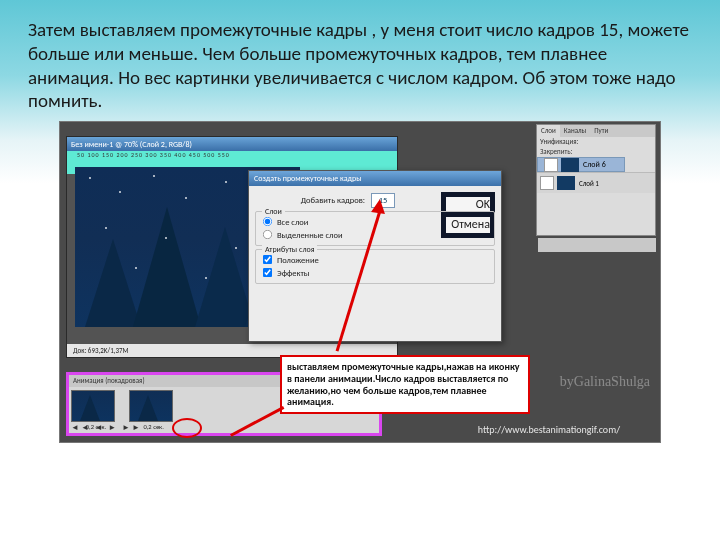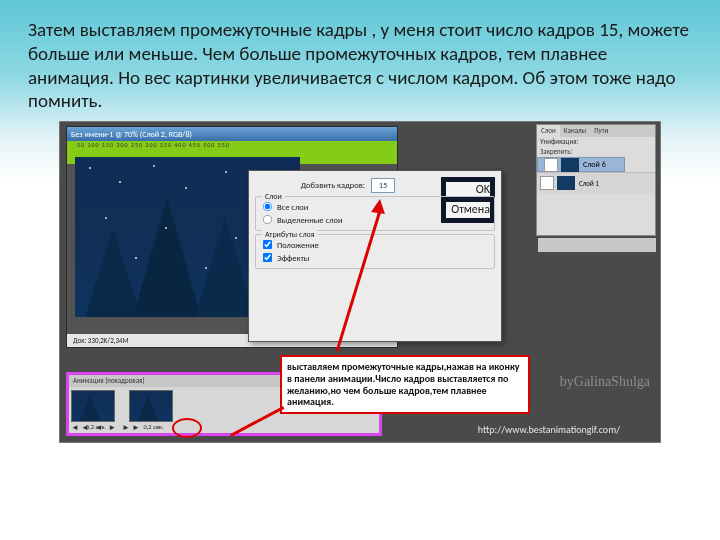--- a/index.html
+++ b/index.html
@@ -1,23 +1,23 @@
 <!DOCTYPE html>
 <html><head>
 <meta charset="utf-8">
 <style>
   html,body{margin:0;padding:0;width:720px;height:540px;font-family:"Calibri","Segoe UI",sans-serif;overflow:hidden}
   body{background:linear-gradient(180deg,#5fc7d6 0%,#8dd8e3 14%,#e6f4f7 26%,#fff 34%,#fff 100%)}
   .slide{padding:18px 28px 0 28px}
   .caption{font-size:19px;line-height:1.25;color:#1a1a1a;margin:0 0 8px 0;font-weight:400}
   .shot{position:relative;width:600px;height:320px;margin:0 auto;background:#4a4a4a;border:1px solid #777}
   
-  .ps-win{position:absolute;left:6px;top:4px;width:330px;height:220px;background:#535353;border:1px solid #2a2a2a}
+  .ps-win{position:absolute;left:6px;top:14px;width:330px;height:220px;background:#535353;border:1px solid #2a2a2a}
   .ps-title{height:14px;background:linear-gradient(#69a4d8,#3a6fa8);font-size:8px;color:#fff;padding-left:4px;line-height:14px}
-  .ps-ruler{height:23px;background:#84cc16;font-size:6px;color:#333;letter-spacing:1px;padding-left:10px;white-space:nowrap;overflow:hidden}
+  .ps-ruler{height:23px;background:#5eead4;font-size:6px;color:#333;letter-spacing:1px;padding-left:10px;white-space:nowrap;overflow:hidden}
   .ps-canvas{position:absolute;left:8px;top:30px;width:225px;height:160px;background:linear-gradient(180deg,#0f2d56 0%,#112e55 45%,#0e335f 100%);overflow:hidden}
   .tree{position:absolute;bottom:0;width:0;height:0}
   .t1{left:10px;border-left:28px solid transparent;border-right:28px solid transparent;border-bottom:88px solid #0a2847}
   .t2{left:58px;border-left:34px solid transparent;border-right:34px solid transparent;border-bottom:120px solid #082641}
   .t3{left:120px;border-left:30px solid transparent;border-right:30px solid transparent;border-bottom:100px solid #0a2a4b}
   .t4{left:170px;border-left:22px solid transparent;border-right:22px solid transparent;border-bottom:70px solid #0b2d52}
   .snow{position:absolute;width:2px;height:2px;background:#fff;border-radius:50%;opacity:.85}
   .ps-status{position:absolute;left:0;bottom:0;right:0;height:13px;background:#e6e6e6;font-size:7px;color:#222;line-height:13px;padding-left:6px}
   
   .layers{position:absolute;top:2px;right:4px;width:118px;height:110px;background:#dcdcdc;border:1px solid #888;font-size:7px}
@@ -84,21 +84,21 @@
           <span class="snow" style="left:110px;top:30px"></span>
         <span class="snow" style="left:150px;top:14px"></span>
           <span class="snow" style="left:180px;top:40px"></span>
         <span class="snow" style="left:30px;top:60px"></span>
           <span class="snow" style="left:90px;top:70px"></span>
         <span class="snow" style="left:160px;top:80px"></span>
           <span class="snow" style="left:200px;top:56px"></span>
         <span class="snow" style="left:60px;top:100px"></span>
           <span class="snow" style="left:130px;top:110px"></span>
       </div>
-      <div class="ps-status">Док: 330,2K/2,34M</div>
+      <div class="ps-status">Док: 693,2K/1,37M</div>
     </div>
 
     <div class="layers">
       <div class="lay-tabs">
         <span class="active">Слои</span>
         <span>Каналы</span>
         <span>Пути</span>
       </div>
       <div class="lay-row">Унификация:</div>
       <div class="lay-row">Закрепить:</div>
@@ -109,20 +109,21 @@
       </div>
       <div class="lay-item">
         <span class="lay-eye"></span>
         <span class="lay-tn"></span>
         <span>Слой 1</span>
       </div>
     </div>
     <div class="lock"></div>
 
     <div class="dlg">
+      <div class="dlg-title">Создать промежуточные кадры</div>
       <div class="dlg-body">
         <div class="btn ok">OK</div>
         <div class="btn cancel">Отмена</div>
         <div class="dlg-row">
           <label>Добавить кадров:</label>
           <div class="num">15</div>
         </div>
         <div class="grp">
           <span class="grp-lab">Слои</span>
           <div class="opt">

